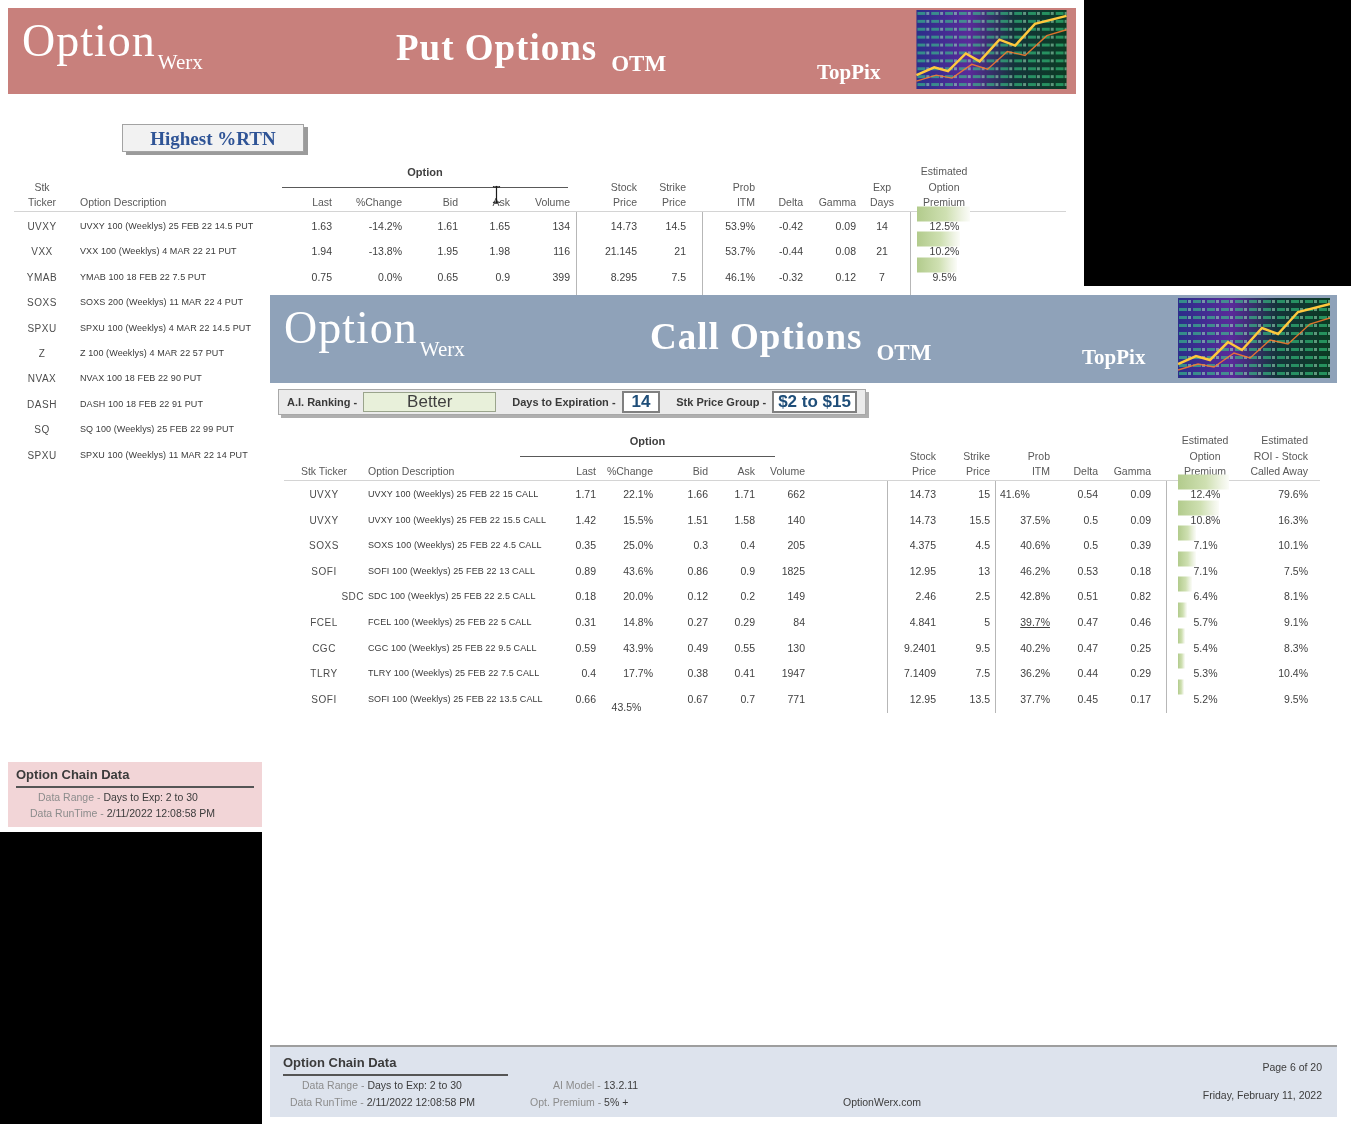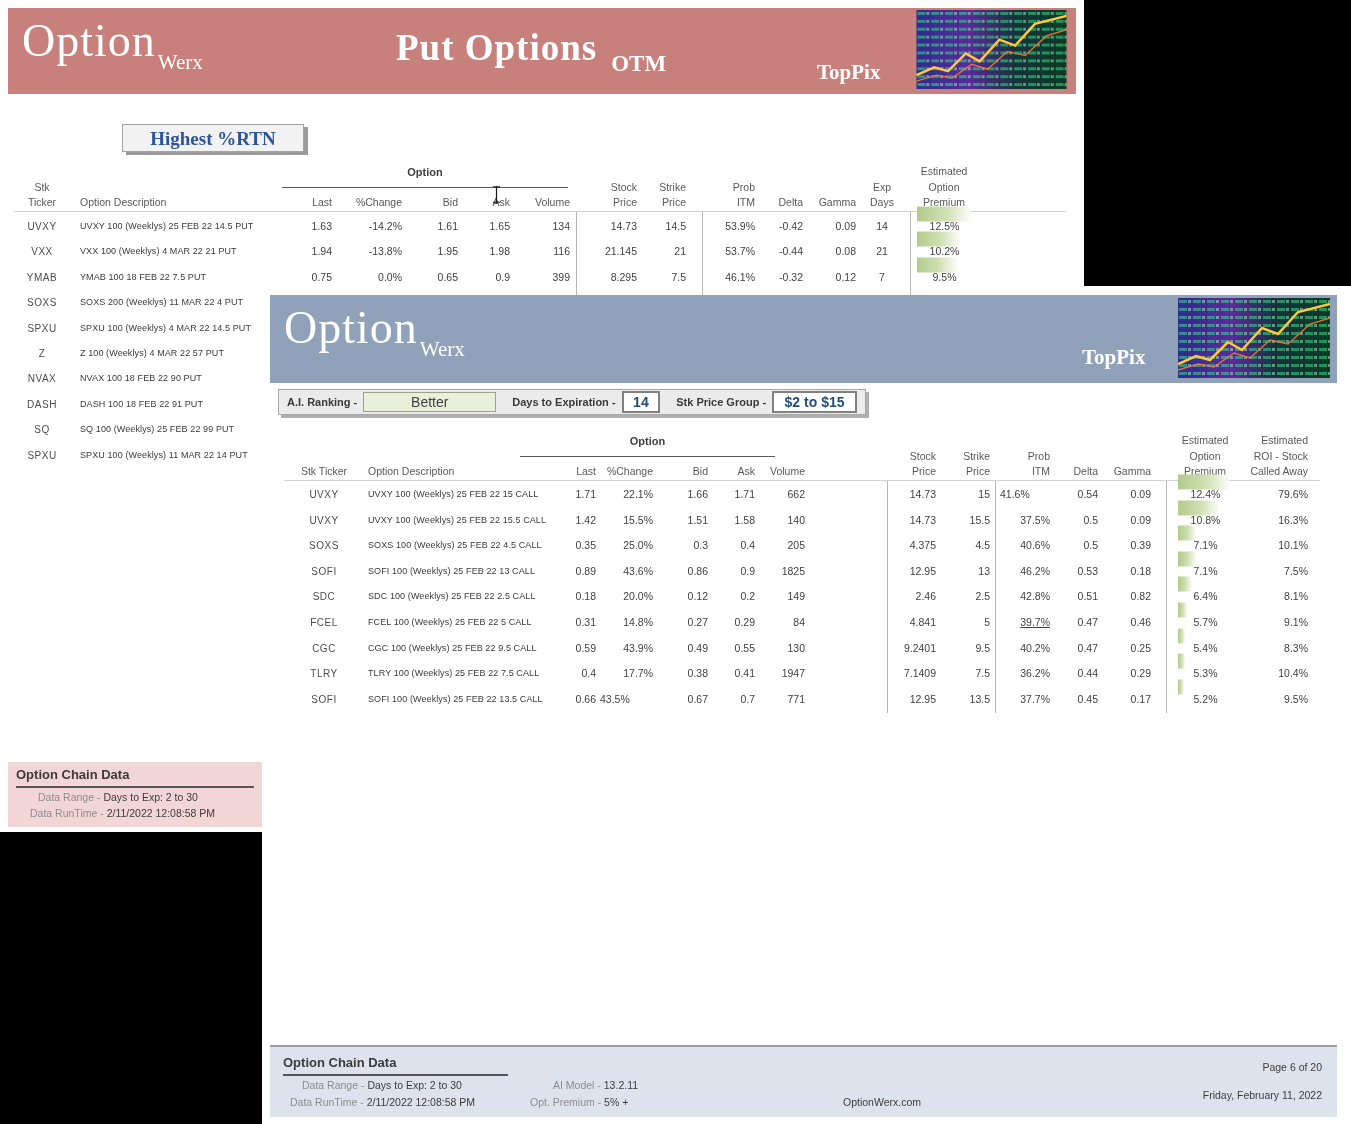--- a/index.html
+++ b/index.html
@@ -19,21 +19,21 @@
   .stockimg{position:absolute;}
   
   .rtn-btn{position:absolute;left:122px;top:124px;width:182px;height:28px;background:#f2f2f2;
            border:1px solid #a3a3a3;box-shadow:4px 3px 0 #9b9b9b;
            font-family:"Liberation Serif", serif;font-weight:700;font-size:19px;color:#2f5496;
            text-align:center;line-height:26px;cursor:pointer;}
   .filterbar{position:absolute;left:8px;top:94px;width:588px;height:26px;background:#ebebeb;
              border:1px solid #a8a8a8;box-shadow:3px 3px 0 rgba(110,110,110,.55);
              display:flex;align-items:center;padding:0 8px;box-sizing:border-box;gap:6px;}
   .filterbar .flabel{font-size:11px;font-weight:700;color:#3a3a3a;white-space:nowrap;}
-  .fbox{height:18px;line-height:18px;text-align:center;font-size:14px;background:#fff;
+  .fbox{height:18px;line-height:18px;text-align:center;font-size:17px;background:#fff;
         border:2px solid #808080;box-sizing:content-box;}
   .fbox.green{width:136px;background:#e8f0da;border:1px solid #9aa48c;color:#3f3f3f;}
   .fbox.num{width:36px;color:#1f4e79;font-weight:700;}
   .fbox.grp{width:84px;color:#1f4e79;font-weight:700;}
   
   .tbl{position:absolute;}
   .thead{position:absolute;left:0;top:0;right:0;}
   .th{position:absolute;bottom:2px;font-size:10.5px;line-height:1.45;color:#595959;}
   .trow{position:absolute;left:0;right:0;}
   .td{position:absolute;font-size:10.5px;color:#3f3f3f;white-space:nowrap;}
@@ -355,20 +355,23 @@
     <div class="fline" style="left:22px;top:45px;">
       <span class="lab">Data RunTime - </span><span class="val">2/11/2022 12:08:58 PM</span>
     </div>
   </div>
 
   <div class="call-panel">
     <div class="band call">
       <div class="brand">
         <span class="big">Option</span><span class="sub">Werx</span>
       </div>
+      <div class="bandtitle" style="left:380px;top:20px;">
+        <span class="big">Call Options</span><span class="sub">OTM</span>
+      </div>
       <div class="toppix" style="left:812px;top:50px;">TopPix</div>
       <div class="stockimg" style="left:908px;top:2px;width:152px;height:82px;">
         <svg width="152" height="82" viewBox="0 0 152 80">
           <defs>
             <linearGradient id="bgB" x1="0" y1="0" x2="1" y2="0">
               <stop offset="0" stop-color="#2b2e8a"></stop>
                 <stop offset="0.35" stop-color="#5a2a9a"></stop>
               <stop offset="0.65" stop-color="#14333a"></stop>
                 <stop offset="1" stop-color="#0c3b23"></stop>
             </linearGradient>
@@ -522,21 +525,21 @@
           <div class="td" style="left: 730px; width: 50px; text-align: right; line-height: 25.6px;">46.2%</div>
           <div class="td" style="left: 784px; width: 44px; text-align: right; line-height: 25.6px;">0.53</div>
           <div class="td" style="left: 836px; width: 45px; text-align: right; line-height: 25.6px;">0.18</div>
           <div class="td" style="left: 905px; width: 60px; text-align: center; line-height: 25.6px;">
             <div class="dbar" style="width: 17.9px;"></div>
             <div class="dbar-label">7.1%</div>
           </div>
           <div class="td" style="left: 975px; width: 63px; text-align: right; line-height: 25.6px;">7.5%</div>
         </div>
         <div class="trow" style="top: 159.4px; height: 25.6px;">
-          <div class="td ticker" style="left: 14px; width: 80px; text-align: center; line-height: 25.6px;">SDC</div>
+          <div class="td ticker" style="left: 14px; width: 80px; text-align: right; line-height: 25.6px;">SDC</div>
           <div class="td desc" style="left: 98px; width: 200px; text-align: left; line-height: 25.6px;">SDC 100 (Weeklys) 25 FEB 22 2.5 CALL</div>
           <div class="td" style="left: 270px; width: 56px; text-align: right; line-height: 25.6px;">0.18</div>
           <div class="td" style="left: 330px; width: 53px; text-align: right; line-height: 25.6px;">20.0%</div>
           <div class="td" style="left: 387px; width: 51px; text-align: right; line-height: 25.6px;">0.12</div>
           <div class="td" style="left: 442px; width: 43px; text-align: right; line-height: 25.6px;">0.2</div>
           <div class="td" style="left: 489px; width: 46px; text-align: right; line-height: 25.6px;">149</div>
           <div class="td" style="left: 610px; width: 56px; text-align: right; line-height: 25.6px;">2.46</div>
           <div class="td" style="left: 670px; width: 50px; text-align: right; line-height: 25.6px;">2.5</div>
           <div class="td" style="left: 730px; width: 50px; text-align: right; line-height: 25.6px;">42.8%</div>
           <div class="td" style="left: 784px; width: 44px; text-align: right; line-height: 25.6px;">0.51</div>
@@ -601,21 +604,21 @@
           <div class="td" style="left: 905px; width: 60px; text-align: center; line-height: 25.6px;">
             <div class="dbar" style="width: 6.6px;"></div>
             <div class="dbar-label">5.3%</div>
           </div>
           <div class="td" style="left: 975px; width: 63px; text-align: right; line-height: 25.6px;">10.4%</div>
         </div>
         <div class="trow" style="top: 261.8px; height: 25.6px;">
           <div class="td ticker" style="left: 14px; width: 80px; text-align: center; line-height: 25.6px;">SOFI</div>
           <div class="td desc" style="left: 98px; width: 200px; text-align: left; line-height: 25.6px;">SOFI 100 (Weeklys) 25 FEB 22 13.5 CALL</div>
           <div class="td" style="left: 270px; width: 56px; text-align: right; line-height: 25.6px;">0.66</div>
-          <div class="td" style="left: 330px; width: 53px; text-align: left; line-height: 25.6px;">43.5%</div>
+          <div class="td" style="left: 330px; width: 53px; text-align: center; line-height: 25.6px; margin-top: 8px;">43.5%</div>
           <div class="td" style="left: 387px; width: 51px; text-align: right; line-height: 25.6px;">0.67</div>
           <div class="td" style="left: 442px; width: 43px; text-align: right; line-height: 25.6px;">0.7</div>
           <div class="td" style="left: 489px; width: 46px; text-align: right; line-height: 25.6px;">771</div>
           <div class="td" style="left: 610px; width: 56px; text-align: right; line-height: 25.6px;">12.95</div>
           <div class="td" style="left: 670px; width: 50px; text-align: right; line-height: 25.6px;">13.5</div>
           <div class="td" style="left: 730px; width: 50px; text-align: right; line-height: 25.6px;">37.7%</div>
           <div class="td" style="left: 784px; width: 44px; text-align: right; line-height: 25.6px;">0.45</div>
           <div class="td" style="left: 836px; width: 45px; text-align: right; line-height: 25.6px;">0.17</div>
           <div class="td" style="left: 905px; width: 60px; text-align: center; line-height: 25.6px;">
             <div class="dbar" style="width: 6px;"></div>

